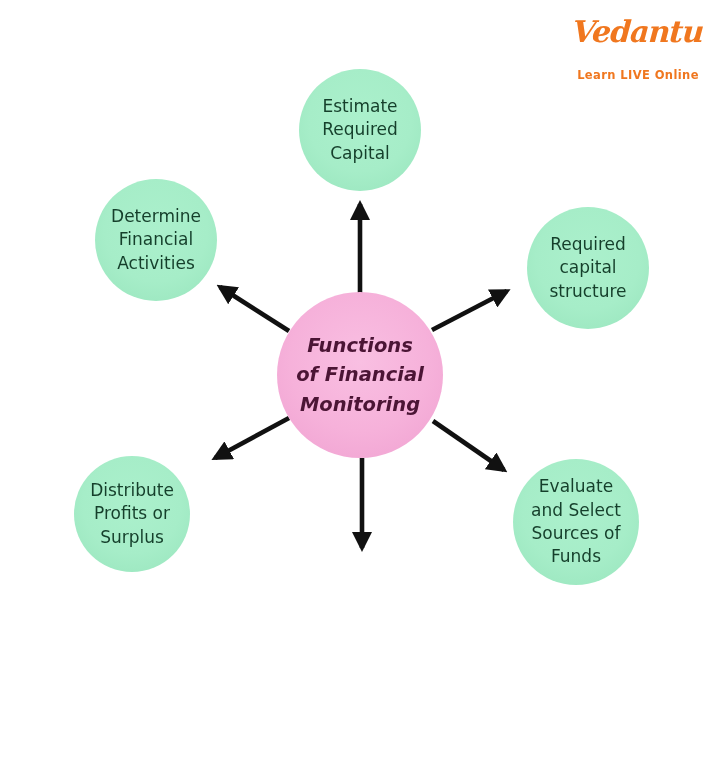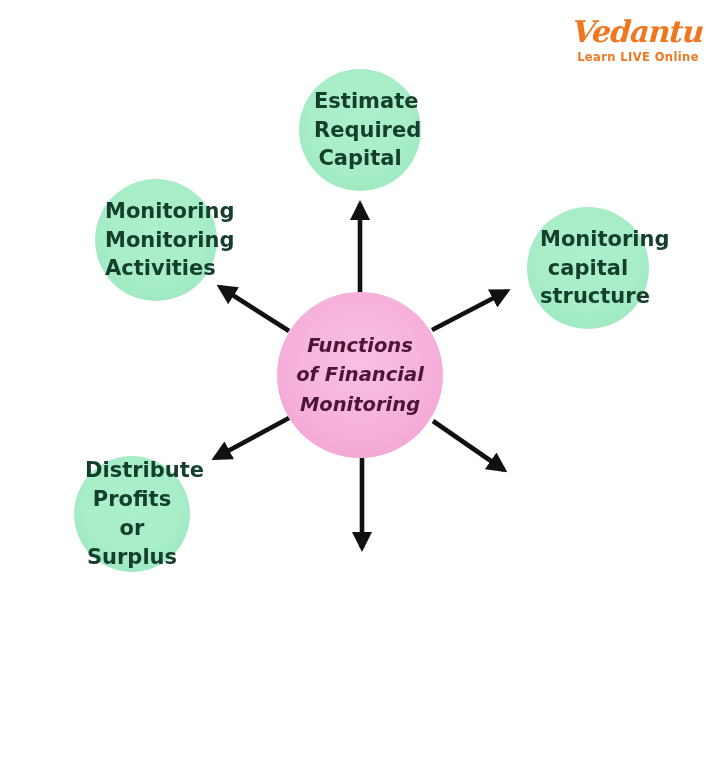--- a/index.html
+++ b/index.html
@@ -28,21 +28,21 @@
   .logo-word {
     font-family: "DejaVu Serif", "Liberation Serif", serif;
     font-style: italic;
     font-weight: 700;
     font-size: 30px;
     line-height: 32px;
     letter-spacing: -1px;
     transform: skewX(-4deg);
   }
   .logo-tag {
-    margin-top: 2px;
+    margin-top: 20px;
     font-size: 11.5px;
     font-weight: 600;
     letter-spacing: 0.4px;
     color: #f0771f;
   }
 
   
   svg.arrows {
     position: absolute;
     left: 0; top: 0;
@@ -55,23 +55,23 @@
     border-radius: 50%;
     display: flex;
     align-items: center;
     justify-content: center;
     text-align: center;
     z-index: 2;
   }
   .node-green {
     background: radial-gradient(circle at 50% 42%, #abf0cc 0%, #a6edc8 55%, #97e4bc 100%);
     color: #153f2b;
-    font-size: 21px;
+    font-size: 17px;
     line-height: 1.38;
-    font-weight: 700;
+    font-weight: 400;
     justify-content: center;
   }
   .node-center {
     background: radial-gradient(circle at 50% 42%, #f9bfe2 0%, #f6b1da 55%, #efa0d0 100%);
     color: #4b1535;
     font-style: italic;
     font-weight: 700;
     font-size: 19.5px;
     line-height: 1.5;
   }
@@ -119,26 +119,29 @@
 
   <div class="node node-center n-center">
     <span class="lbl">Functions of Financial Monitoring</span>
   </div>
 
   <div class="node node-green n-estimate">
     <span class="lbl">Estimate Required Capital</span>
   </div>
 
   <div class="node node-green n-determine">
-    <span class="lbl">Monitoring capital structure</span>
+    <span class="lbl">Required capital structure</span>
   </div>
 
+  <div class="node node-green n-evaluate">
+    <span class="lbl">Evaluate and Select Sources of Funds</span>
+  </div>
 
 
   <div class="node node-green n-distribute">
     <span class="lbl">Distribute Profits or Surplus</span>
   </div>
 
   <div class="node node-green n-monitoring">
-    <span class="lbl">Monitoring Monitoring Activities</span>
+    <span class="lbl">Determine Financial Activities</span>
   </div>
 
 </div>
 
 </body></html>

